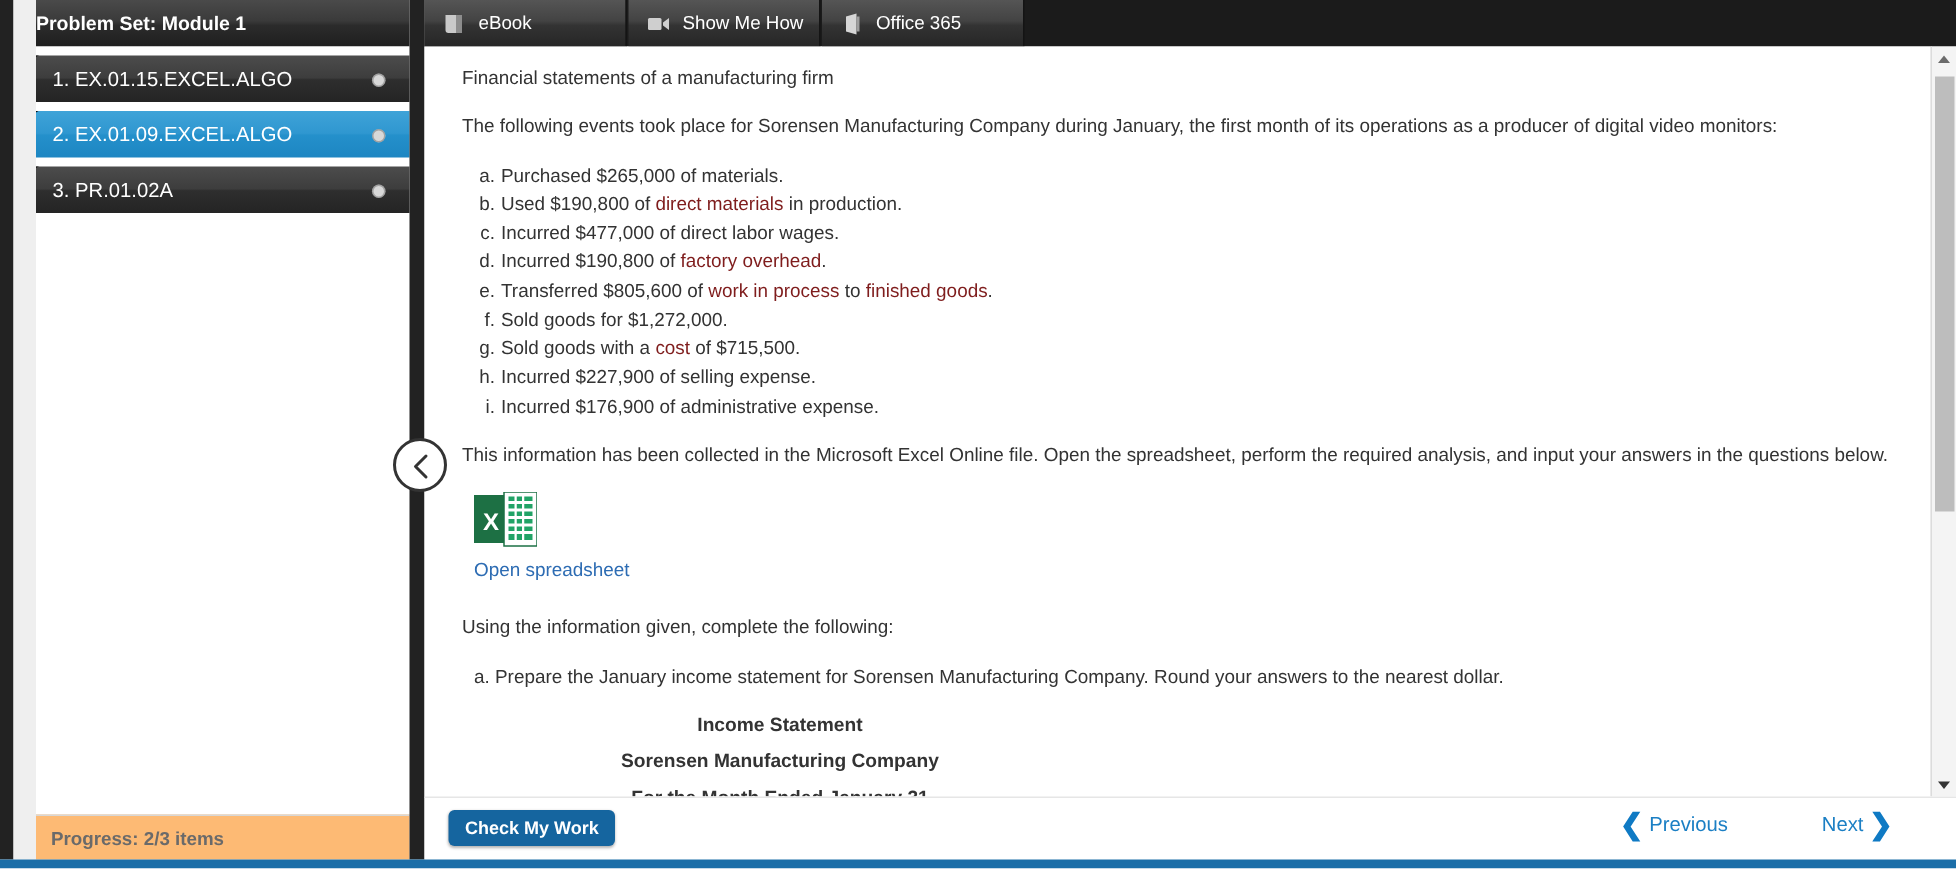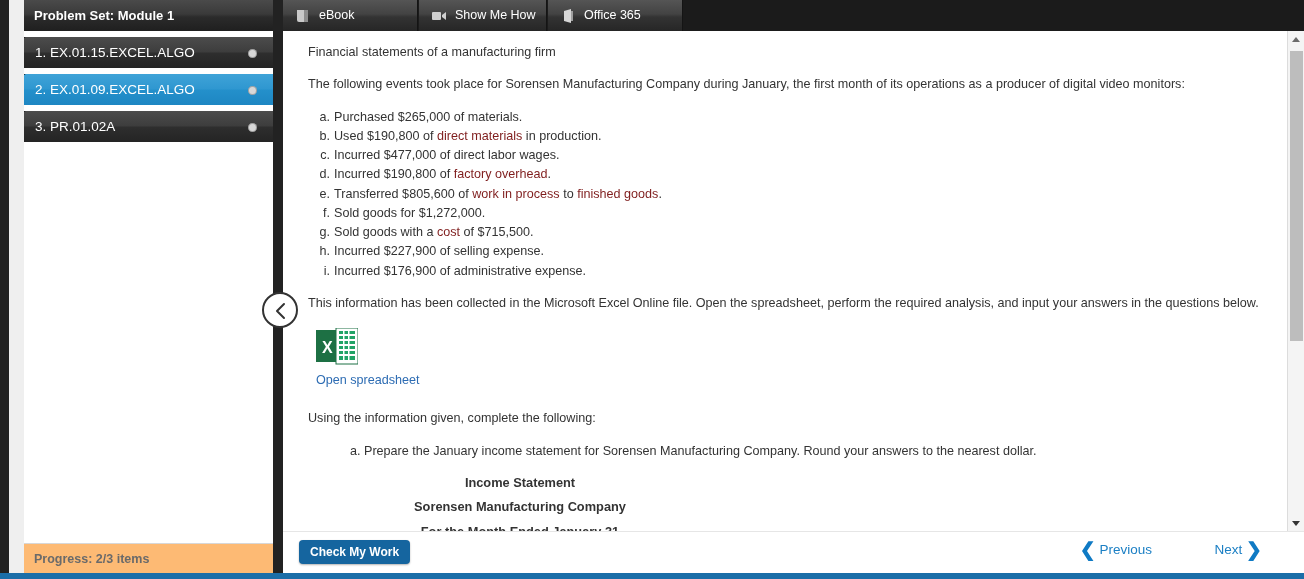--- a/index.html
+++ b/index.html
@@ -32,21 +32,21 @@
     position: absolute; left: 24px; top: 0; width: 249px; height: 573px;
     background: #ffffff;
   }
   .sidebar-header {
     position: absolute; left: 0; top: 0; width: 249px; height: 31px;
     background: linear-gradient(to bottom, #4a4a4a 0%, #3a3a3a 45%, #2b2b2b 55%, #1f1f1f 100%);
     color: #ffffff;
     font-weight: bold;
     font-size: 13px;
     line-height: 31px;
-    padding-left: 10px;
+    padding-left: 0;
     white-space: nowrap;
     overflow: hidden;
   }
   .sidebar-list {
     position: absolute; left: 0; top: 31px; width: 249px; bottom: 30px;
     background: #ffffff;
     padding-top: 6px;
   }
   .nav-item {
     position: relative;
@@ -324,21 +324,21 @@
           <rect x="23" y="28" width="16" height="4"></rect>
         </g>
         <rect x="27" y="2" width="1.5" height="31" fill="#ffffff"></rect>
         <rect x="32" y="2" width="1.5" height="31" fill="#ffffff"></rect>
         <text x="6" y="25" font-family="'Liberation Sans',sans-serif" font-size="16" font-weight="bold" fill="#ffffff">X</text>
       </svg>
       <a class="link xl-link">Open spreadsheet</a>
     </div>
 
     <p>Using the information given, complete the following:</p>
-    <p style="padding-left:8px;margin-left:34px;">a. Prepare the January income statement for Sorensen Manufacturing Company. Round your answers to the nearest dollar.</p>
+    <p style="padding-left:8px;">a. Prepare the January income statement for Sorensen Manufacturing Company. Round your answers to the nearest dollar.</p>
 
     <div class="stmt">
       <div class="stmt-title">Income Statement</div>
       <div class="stmt-title">Sorensen Manufacturing Company</div>
       <div class="stmt-title">For the Month Ended January 31</div>
 
     </div>
   </div>
 
   <div class="vscroll">

